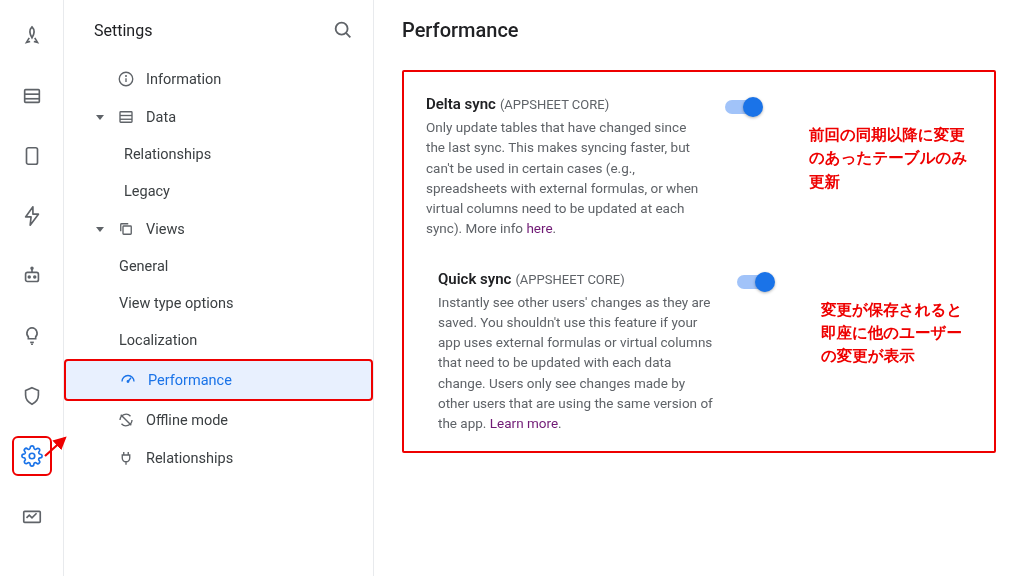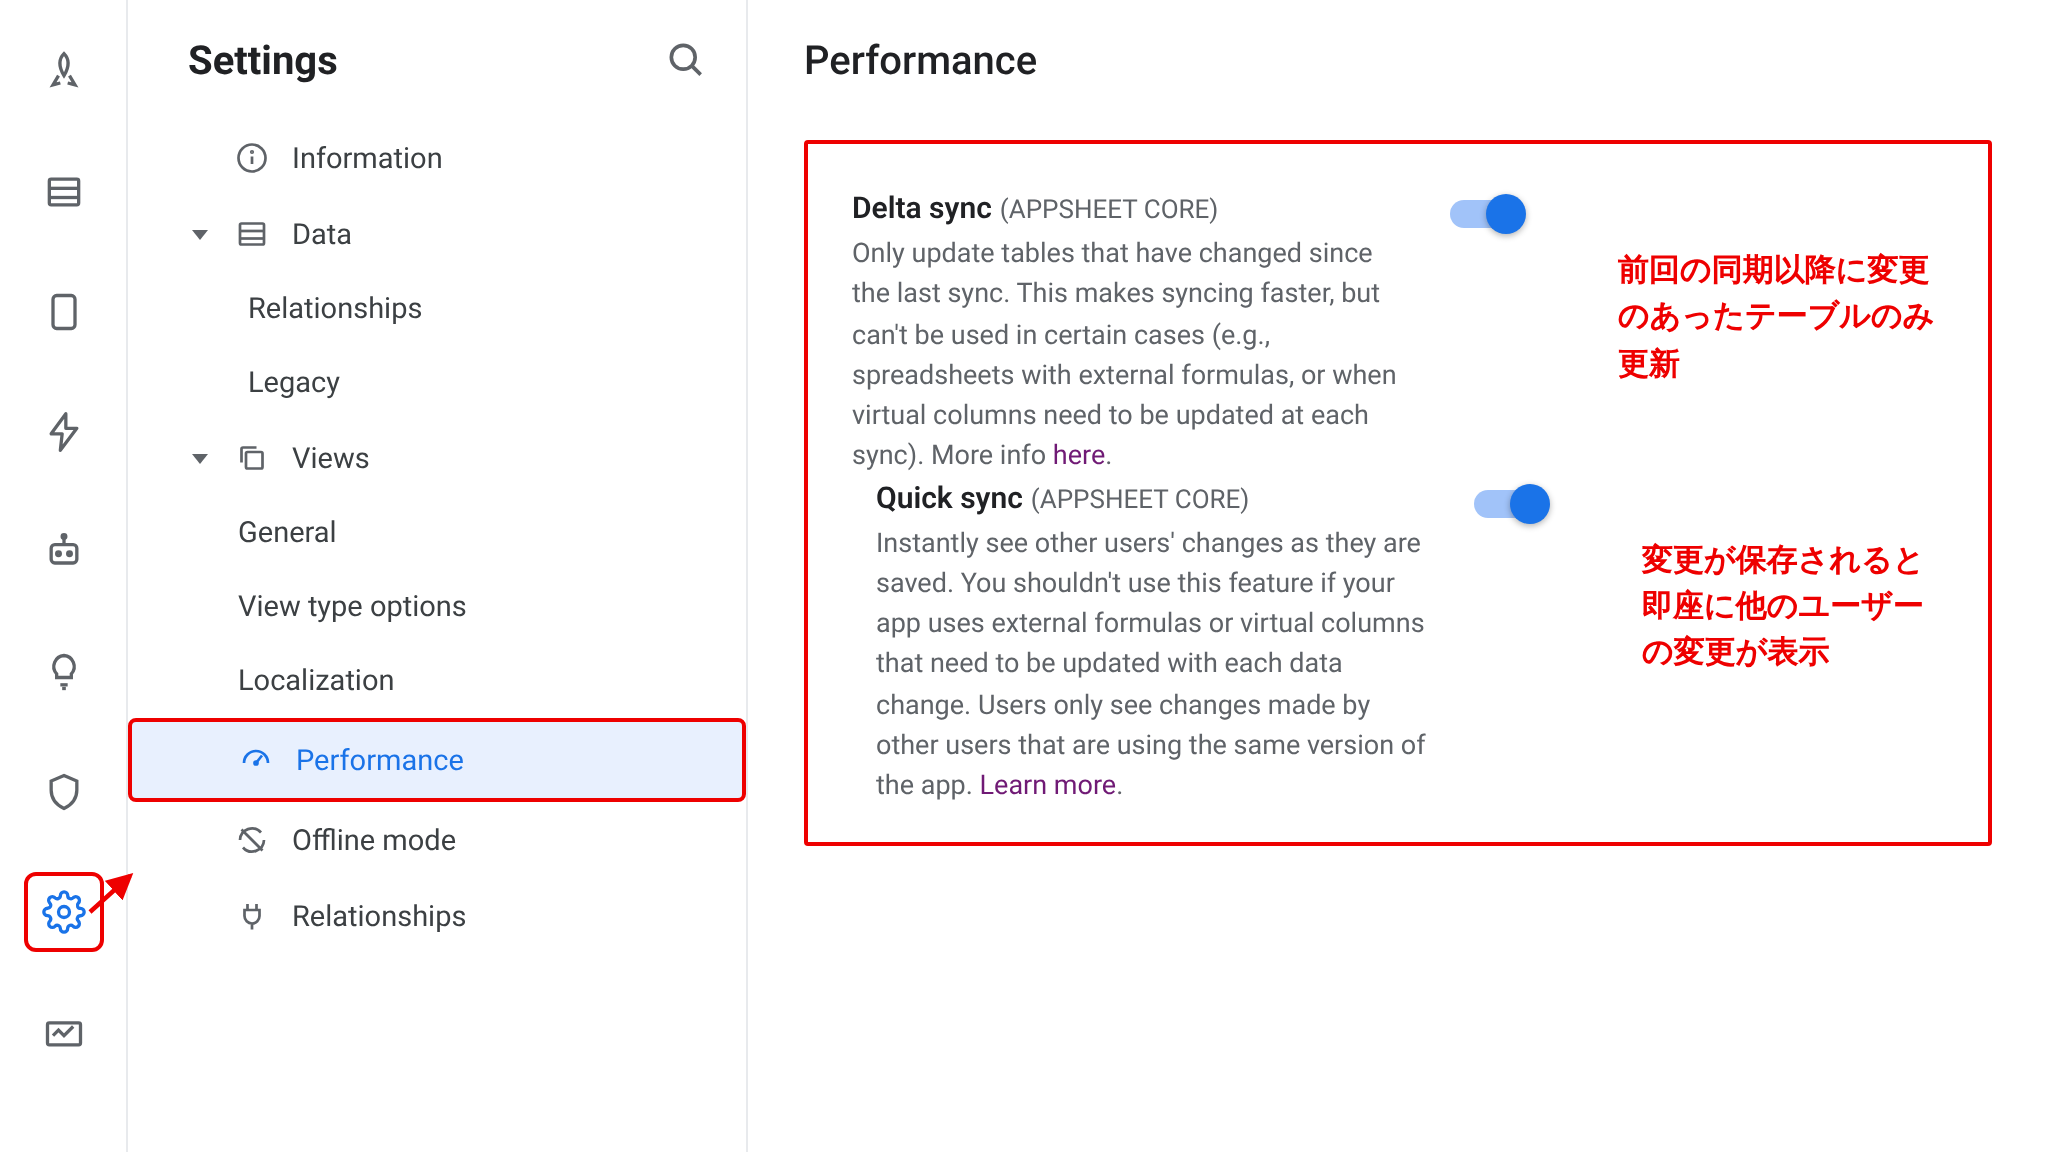--- a/index.html
+++ b/index.html
@@ -27,21 +27,21 @@
     width: 310px;
     border-right: 1px solid #e8eaed;
     background:#fff;
     padding-top:18px;
     position:relative;
   }
   .settings-header {
     display:flex; align-items:center; justify-content:space-between;
     padding:0 18px 0 30px; margin-bottom:18px;
   }
-  .settings-title { font-size:20px; font-weight:700; color:#202124;text-align:center; }
+  .settings-title { font-size:16px; font-weight:400; color:#202124;text-align:center; }
   .search-btn { width:24px; height:24px; display:flex; align-items:center; justify-content:center; cursor:pointer; }
   .search-btn svg { width:22px; height:22px; fill:none; stroke:#5f6368; stroke-width:2; }
 
   .nav { list-style:none; }
   .nav-item {
     display:flex; align-items:center; gap:10px;
     padding:10px 8px 10px 30px;
     font-size:14.5px; color:#3c4043; cursor:pointer;
     position:relative;
   }
@@ -57,21 +57,21 @@
 
   
   .main { flex:1; padding:18px 28px 0 28px; position:relative; }
   .page-title { font-size:20px; font-weight:500; color:#202124; margin-bottom:28px; }
 
   .card {
     border:2px solid #e00; border-radius:2px;
     padding:22px 22px 18px 22px;
     position:relative;
   }
-  .setting-row { display:flex; gap:24px; }
+  .setting-row { display:flex; gap:24px; margin-bottom:30px; }
   .setting-row:last-child { margin-bottom:0;margin-left:12px; }
   .setting-text { flex:0 0 275px; }
   .setting-title { font-size:15px; font-weight:600; color:#202124; display:inline; }
   .setting-badge { font-size:13px; color:#5f6368; font-weight:400; }
   .setting-desc { font-size:13.5px; color:#5f6368; line-height:1.5; margin-top:4px; }
   .setting-desc a, .link { color:#701a75; text-decoration:none; }
 
   .toggle-col { flex:0 0 60px; display:flex; justify-content:flex-start; align-items:flex-start; padding-top:4px; }
   .toggle { position:relative; width:36px; height:18px; }
   .toggle-track { position:absolute; left:0; top:2px; width:34px; height:14px; border-radius:7px; background:#8ab4f8; opacity:.8; }

